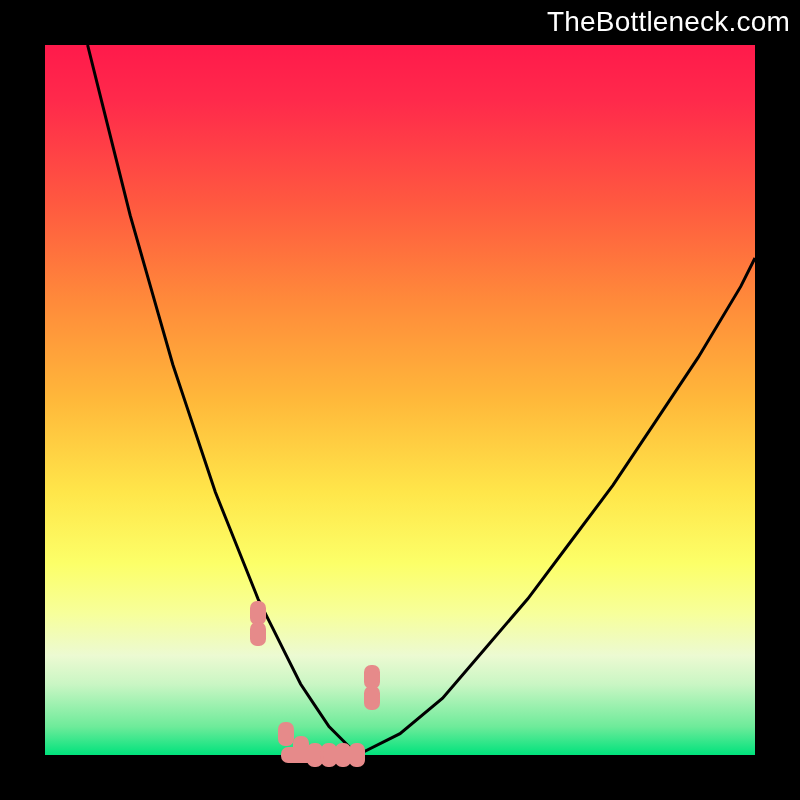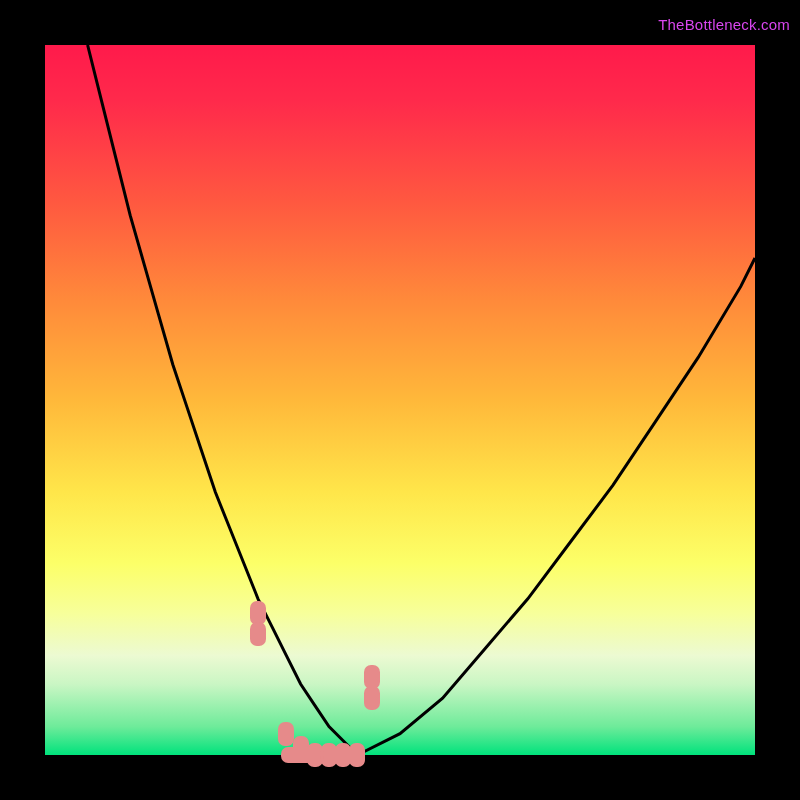--- a/index.html
+++ b/index.html
@@ -44,24 +44,24 @@
   .curve-svg {
     position: absolute;
     left: 0;
     top: 0;
     width: 710px;
     height: 710px;
     overflow: visible;
   }
   .watermark {
     position: absolute;
-    top: 16px;
+    top: 6px;
     right: 10px;
-    color: #d946ef;
-    font-size: 15px;
+    color: #ffffff;
+    font-size: 28px;
     letter-spacing: 0.2px;
     font-weight: 500;
     user-select: none;
   }
   .markers {
     position: absolute;
     left: 0;
     top: 0;
     width: 710px;
     height: 710px;

